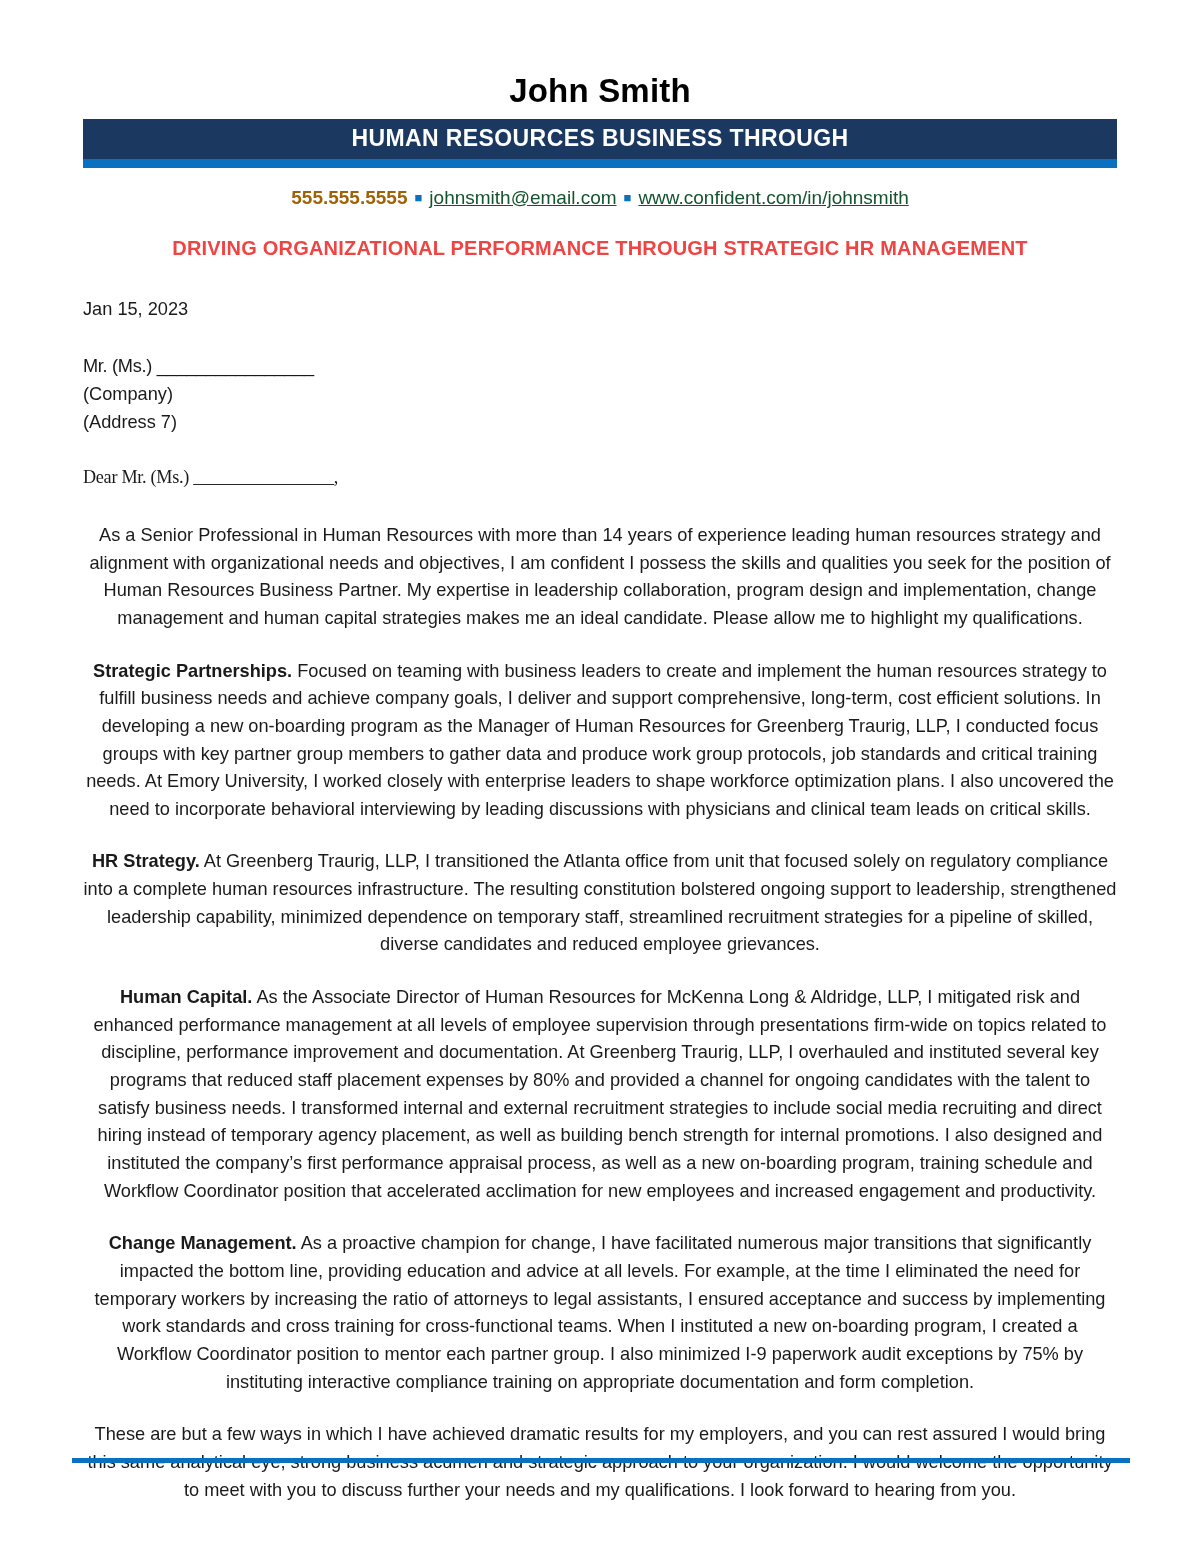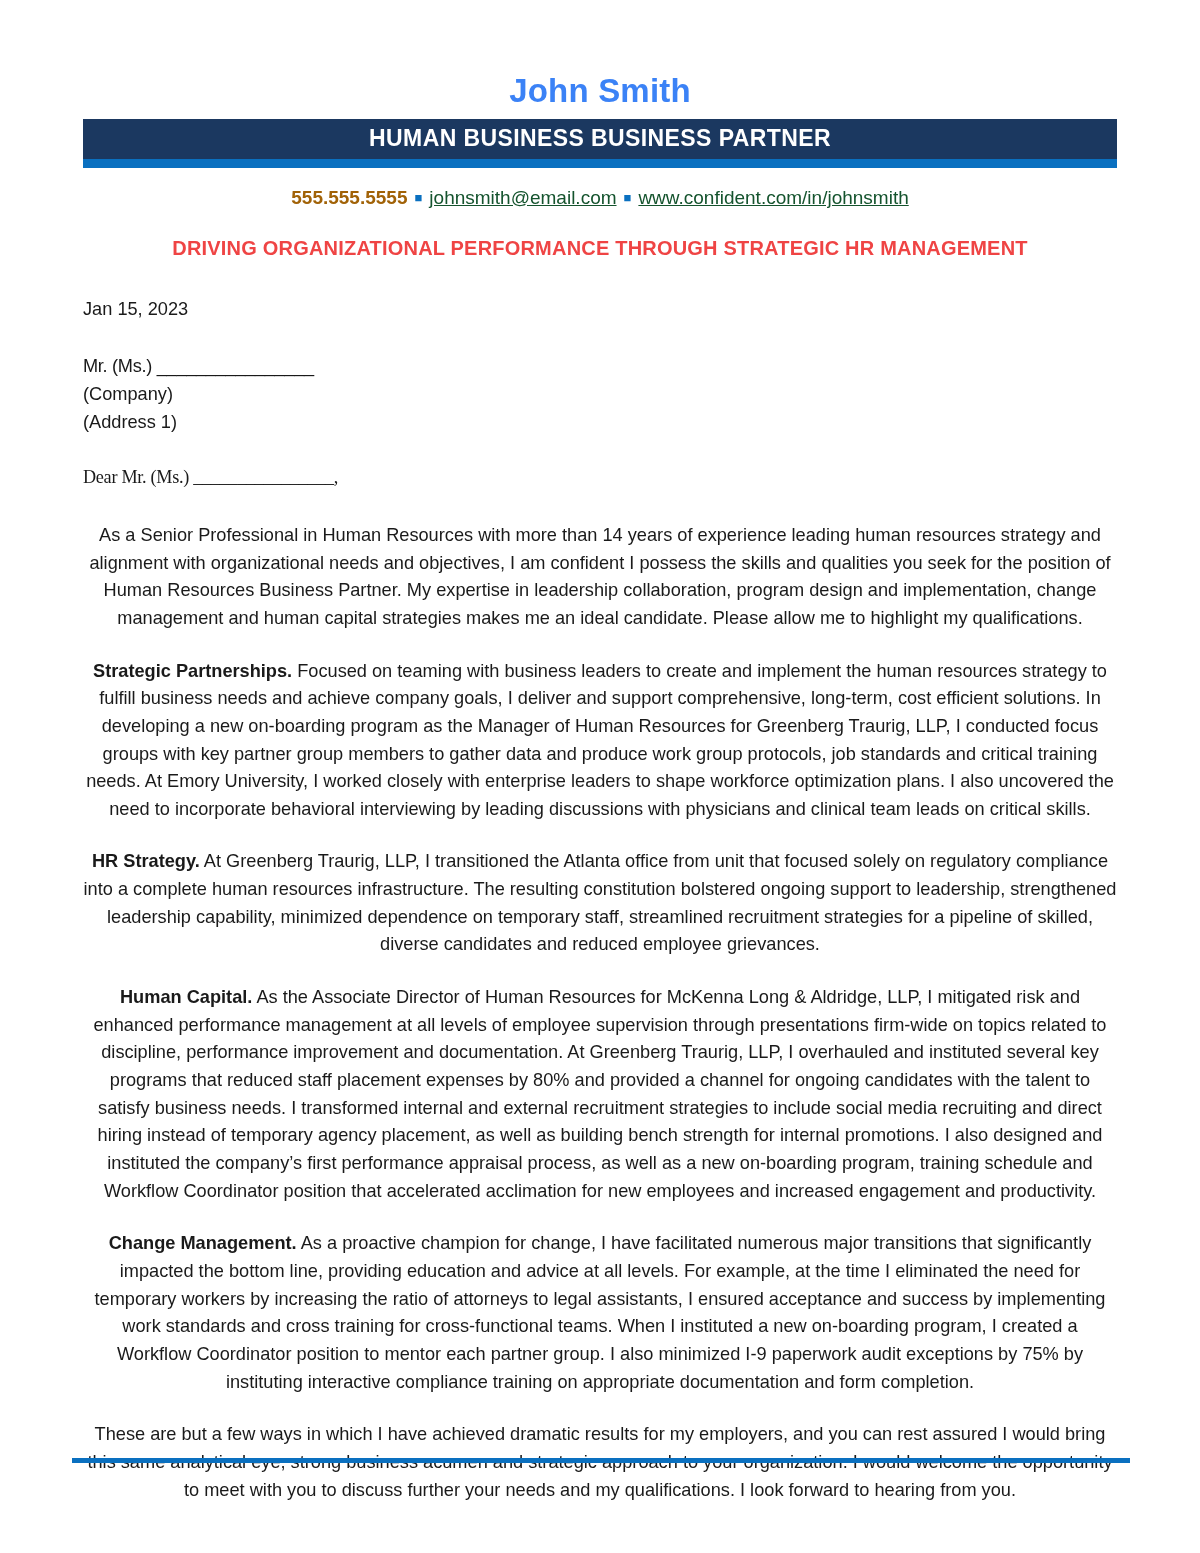--- a/index.html
+++ b/index.html
@@ -26,21 +26,21 @@
   }
 
   
   .letterhead {
     padding-top: 72px;
   }
   .candidate-name {
     text-align: center;
     font-size: 33px;
     font-weight: bold;
-    color: #3b82f6;
+    color: #000000;
     letter-spacing: 0.2px;
     line-height: 1.18;
     margin: 0 0 8px 0;
   }
   .title-bar {
     background: #1b3860;
     height: 40px;
     display: flex;
     align-items: center;
     justify-content: center;
@@ -140,40 +140,40 @@
 </head>
 <body>
 
 <div class="page">
 
   <div class="letterhead">
 
     <div class="candidate-name">John Smith</div>
 
     <div class="title-bar">
-      <div class="title-bar-text">HUMAN BUSINESS BUSINESS PARTNER</div>
+      <div class="title-bar-text">HUMAN RESOURCES BUSINESS THROUGH</div>
     </div>
 
     <div class="accent-stripe"></div>
 
     <div class="contact-line">
       <span class="contact-phone">555.555.5555</span><span class="sep">■</span><a class="contact-link" href="#">johnsmith@email.com</a><span class="sep">■</span><a class="contact-link" href="#">www.confident.com/in/johnsmith</a>
     </div>
 
     <div class="tagline">DRIVING ORGANIZATIONAL PERFORMANCE THROUGH STRATEGIC HR MANAGEMENT</div>
   </div>
 
   <div class="letter-body">
 
     <div class="letter-date">Jan 15, 2023</div>
 
     <div class="recipient-block">
       <div class="blank-rule">Mr. (Ms.) ________________</div>
       <div>(Company)</div>
-      <div>(Address 1)</div>
+      <div>(Address 7)</div>
     </div>
 
     <div class="salutation blank-rule">Dear Mr. (Ms.) ________________,</div>
 
     <p class="para">
       <b></b><span>As a Senior Professional in Human Resources with more than 14 years of experience leading human resources strategy and alignment with organizational needs and objectives, I am confident I possess the skills and qualities you seek for the position of Human Resources Business Partner. My expertise in leadership collaboration, program design and implementation, change management and human capital strategies makes me an ideal candidate. Please allow me to highlight my qualifications.</span>
     </p>
 
     <p class="para">
       <b>Strategic Partnerships.</b><span> Focused on teaming with business leaders to create and implement the human resources strategy to fulfill business needs and achieve company goals, I deliver and support comprehensive, long-term, cost efficient solutions. In developing a new on-boarding program as the Manager of Human Resources for Greenberg Traurig, LLP, I conducted focus groups with key partner group members to gather data and produce work group protocols, job standards and critical training needs. At Emory University, I worked closely with enterprise leaders to shape workforce optimization plans. I also uncovered the need to incorporate behavioral interviewing by leading discussions with physicians and clinical team leads on critical skills.</span>

